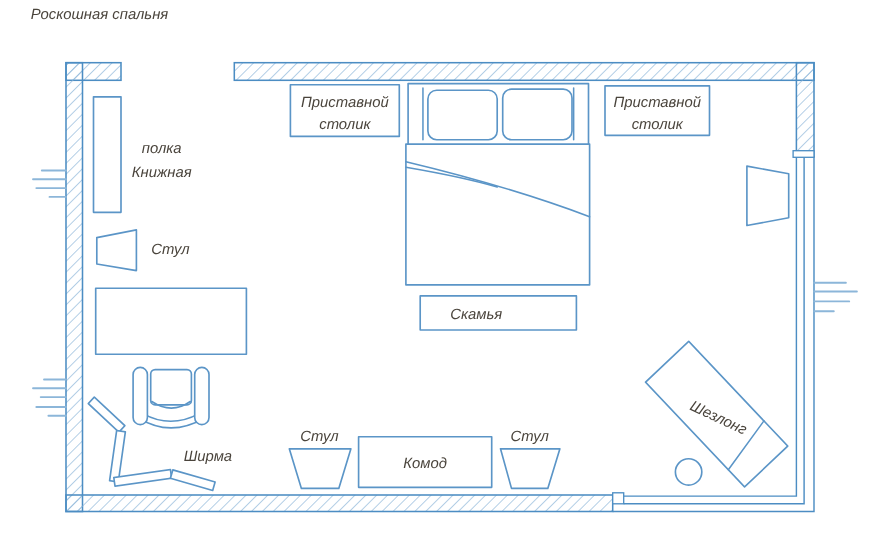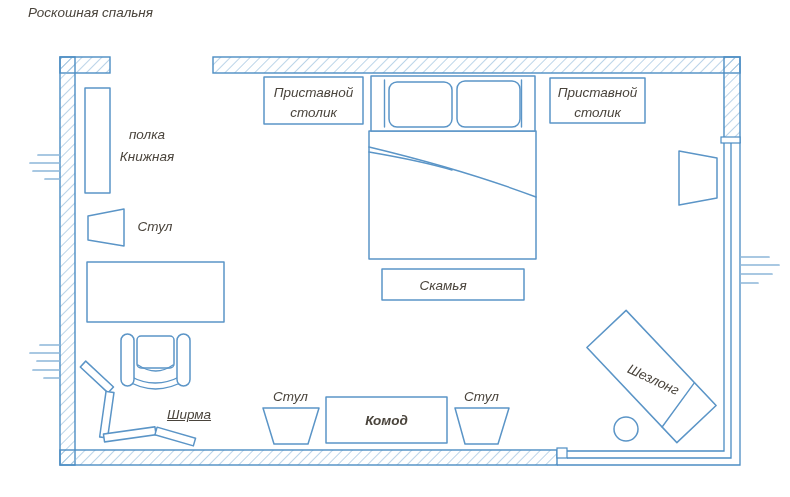--- a/index.html
+++ b/index.html
@@ -130,24 +130,24 @@
   <div class="label" style="left:264px;top:83px;width:99px;">
     <span>Приставной</span>
     <span>столик</span>
   </div>
 
   <div class="label" style="left:550px;top:83px;width:95px;">
     <span>Приставной</span>
     <span>столик</span>
   </div>
 
-  <div class="label" style="left:372px;top:276px;width:142px;">Скамья</div>
+  <div class="label" style="left:362px;top:276px;width:142px;">Скамья</div>
 
-  <div class="label" style="left:158px;top:405px;width:62px;text-decoration:underline;">Ширма</div>
+  <div class="label" style="left:158px;top:405px;width:62px;">Ширма</div>
 
   <div class="label" style="left:263px;top:387px;width:55px;">Стул</div>
 
-  <div class="label" style="left:326px;top:411px;width:121px;font-weight:bold;">Комод</div>
+  <div class="label" style="left:326px;top:411px;width:121px;">Комод</div>
 
   <div class="label" style="left:454px;top:387px;width:55px;">Стул</div>
 
   <div class="label rot" style="left:606px;top:370px;width:94px;">Шезлонг</div>
 </div>
 
 </body></html>

